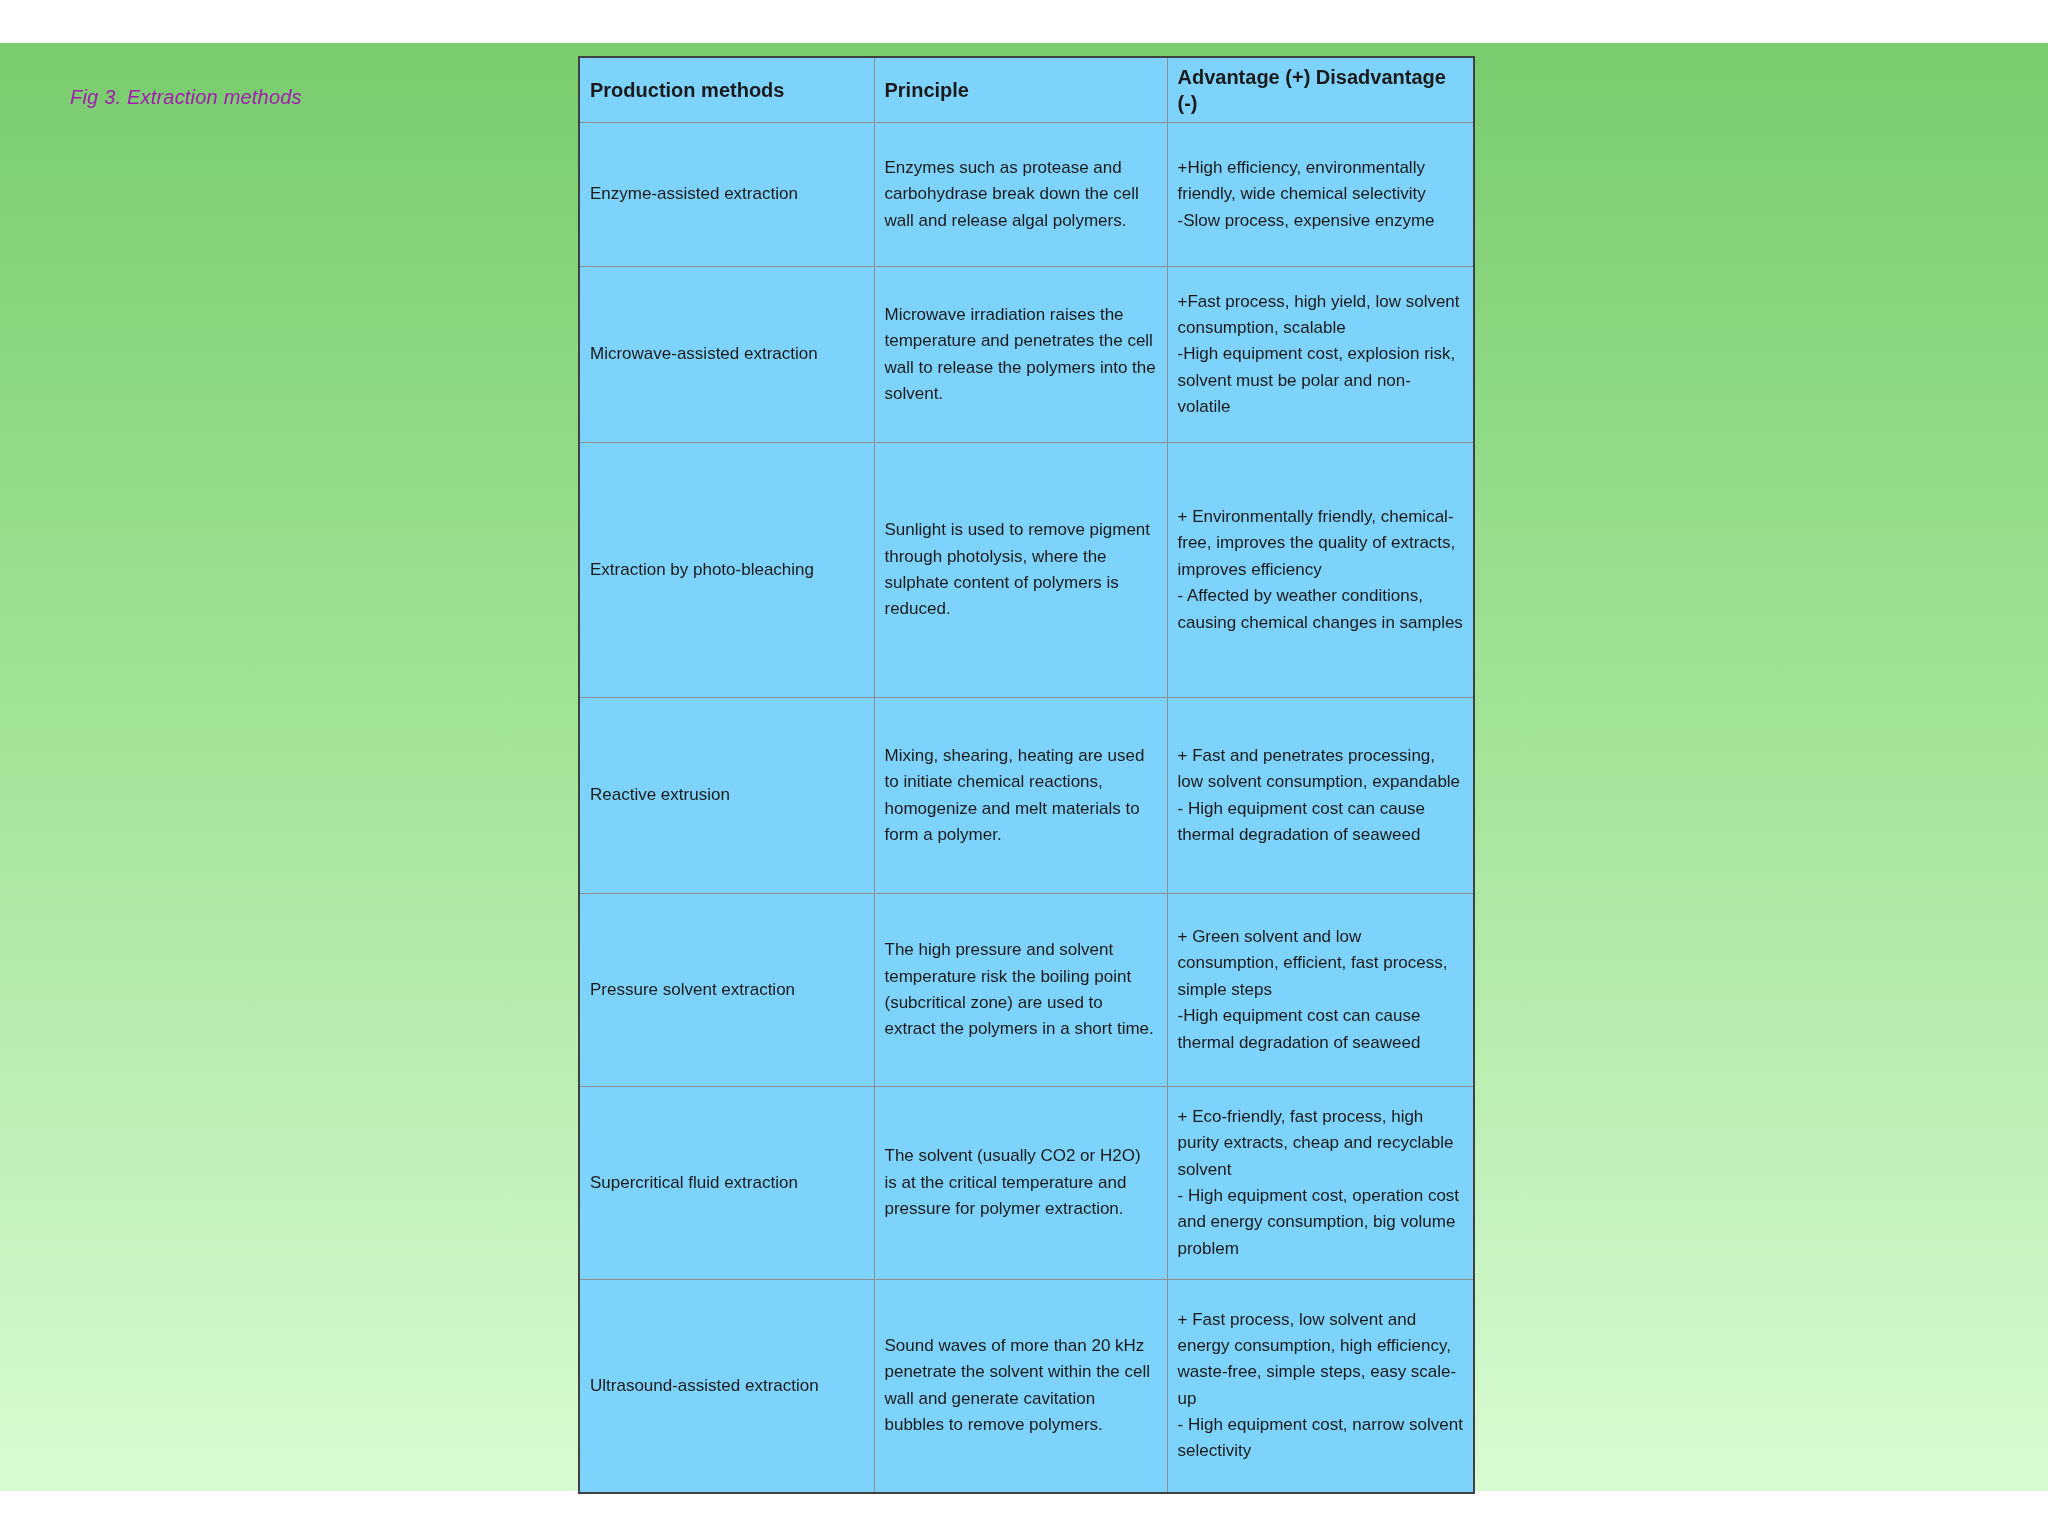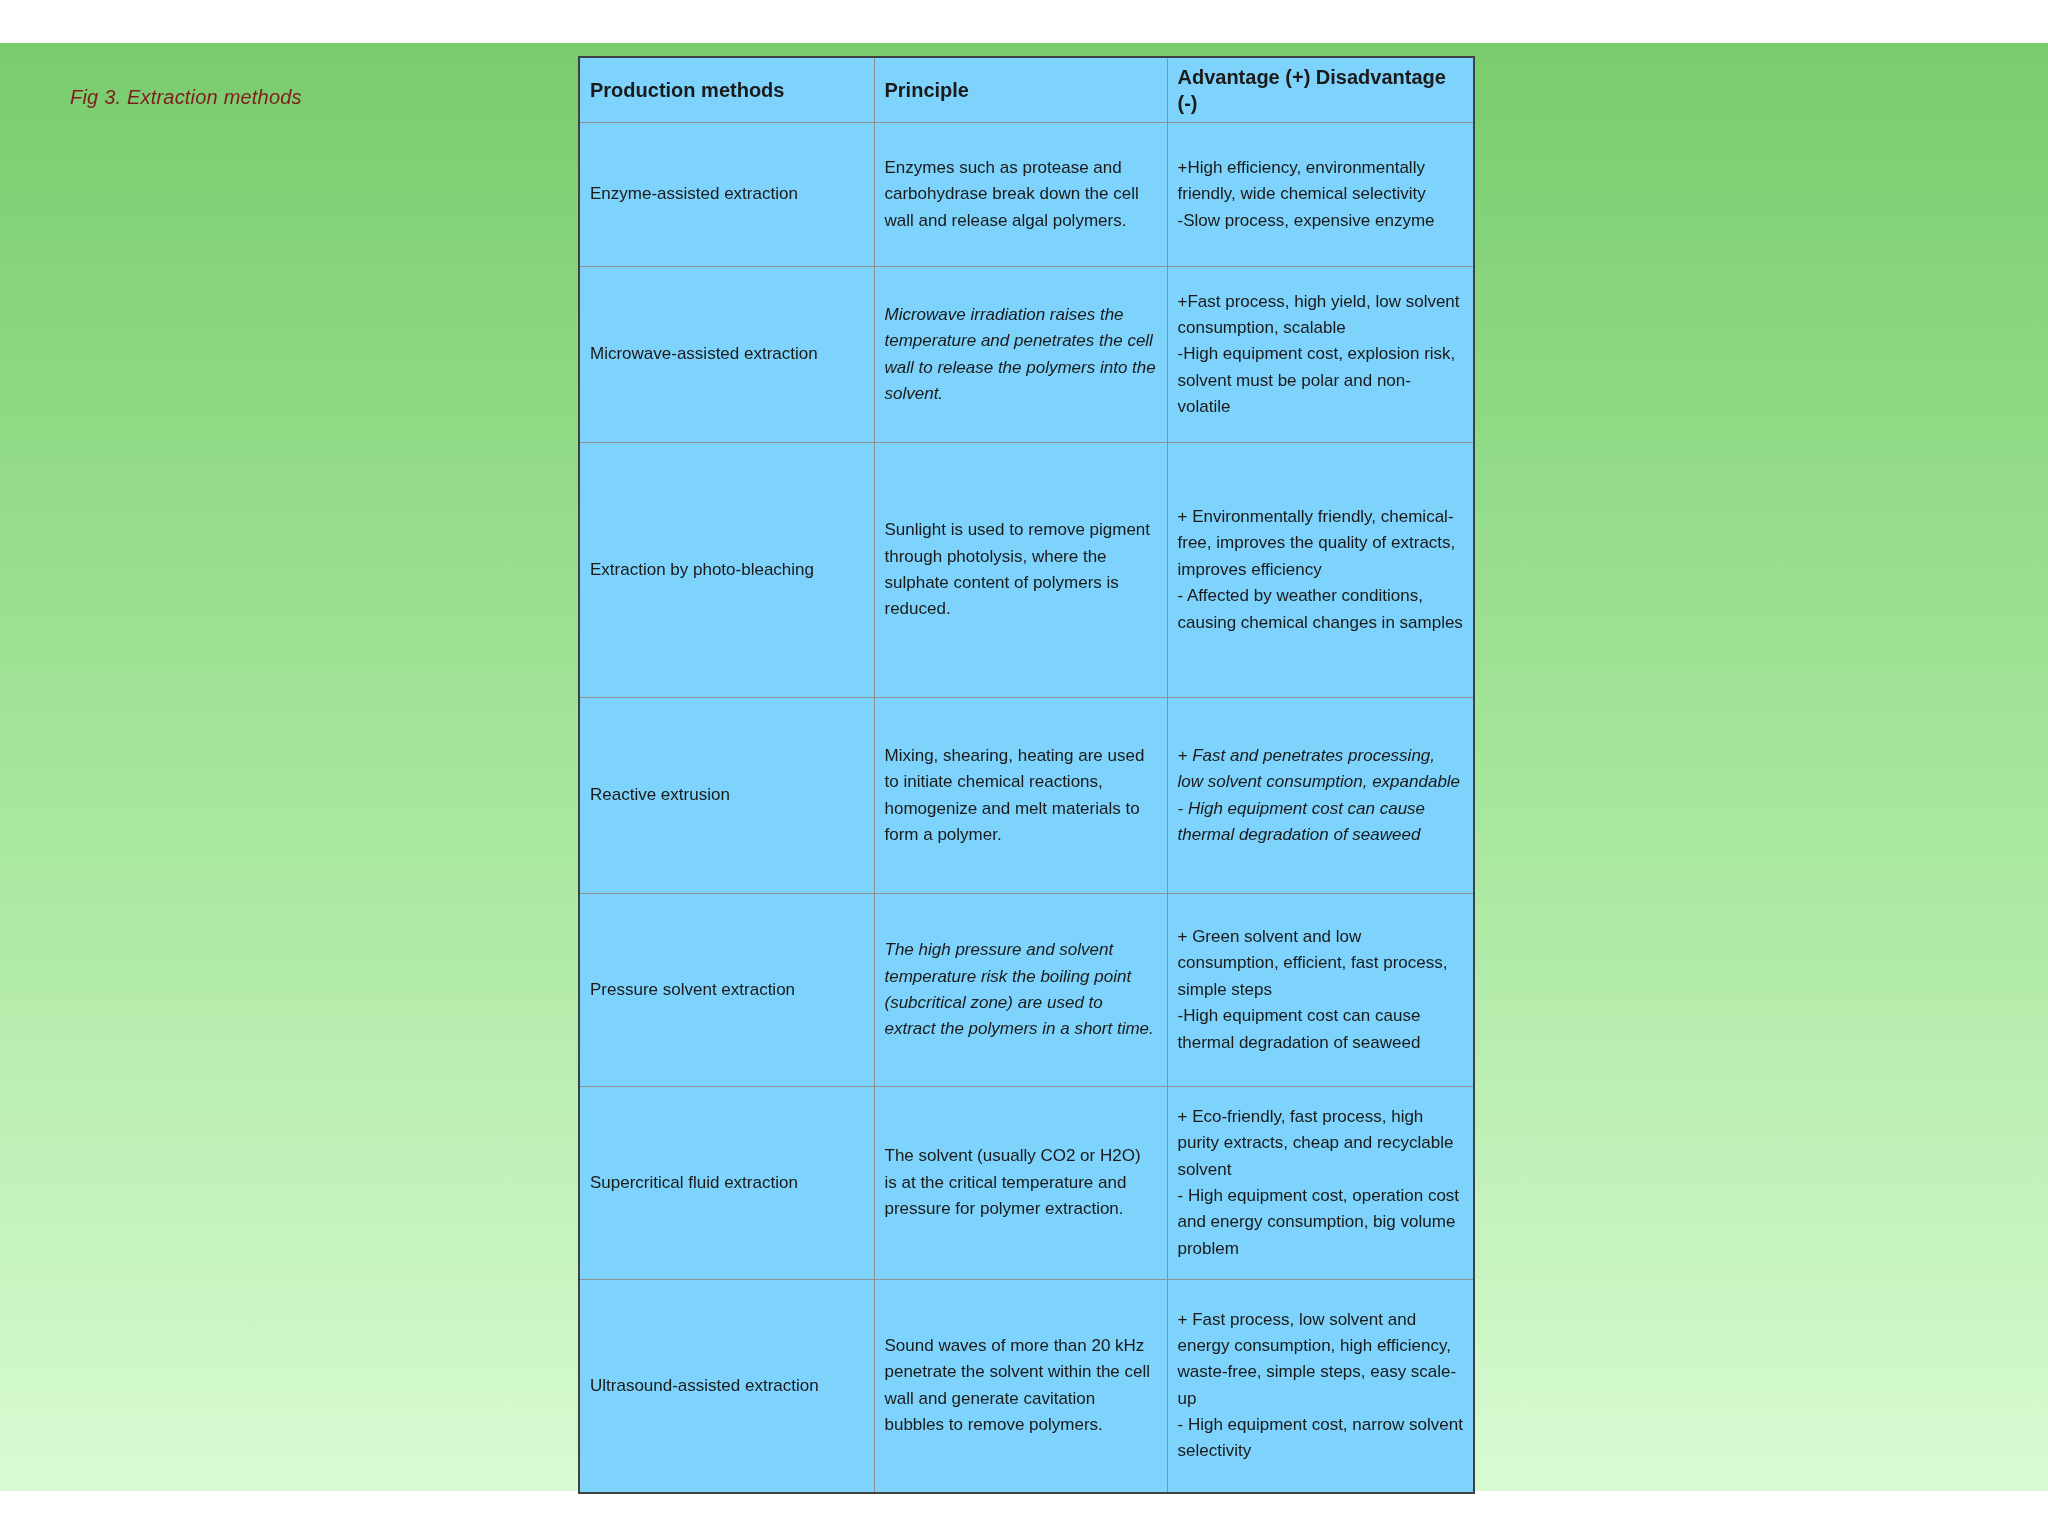--- a/index.html
+++ b/index.html
@@ -25,21 +25,21 @@
     width: 2048px;
     height: 1448px;
     background: linear-gradient(180deg, #79cc6e 0%, #a6e69c 52%, #d9fbd3 100%);
   }
   .fig-caption {
     position: absolute;
     left: 70px;
     top: 86px;
     font-size: 20px;
     font-style: italic;
-    color: #7f1d1d;
+    color: #a21caf;
     letter-spacing: 0.2px;
   }
   table.methods {
     position: absolute;
     left: 578px;
     top: 56px;
     width: 895px;
     border-collapse: collapse;
     table-layout: fixed;
     background: #7dd3fc;
@@ -64,21 +64,21 @@
   }
   thead tr { height: 51px; }
   tbody tr:nth-child(1) { height: 144px; }
   tbody tr:nth-child(2) { height: 176px; }
   tbody tr:nth-child(3) { height: 255px; }
   tbody tr:nth-child(4) { height: 196px; }
   tbody tr:nth-child(5) { height: 193px; }
   tbody tr:nth-child(6) { height: 193px; }
   tbody tr:nth-child(7) { height: 213px; }
   td.pre { white-space: pre-line; }
-  td.justify { text-align: justify; font-style: italic; }
+  td.justify { text-align: justify; }
 </style>
 </head>
 <body>
 
 <div class="canvas">
   <div class="green-bg"></div>
 
   <div class="fig-caption">Fig 3. Extraction methods</div>
 
   <table class="methods">

